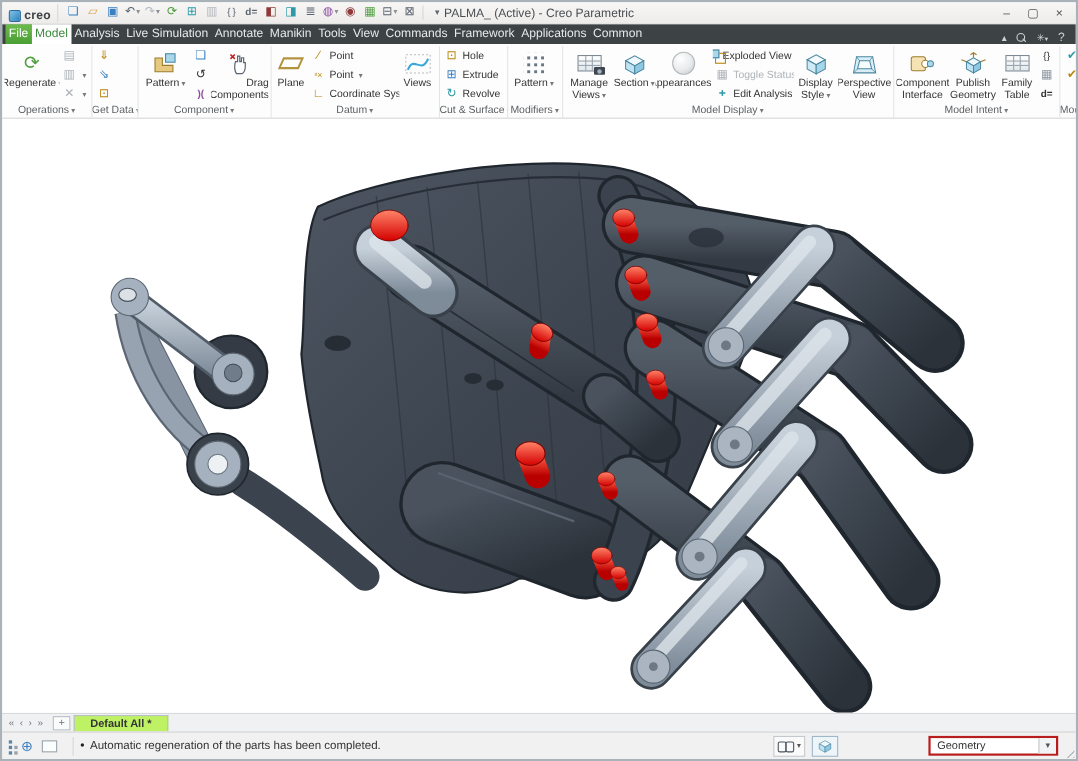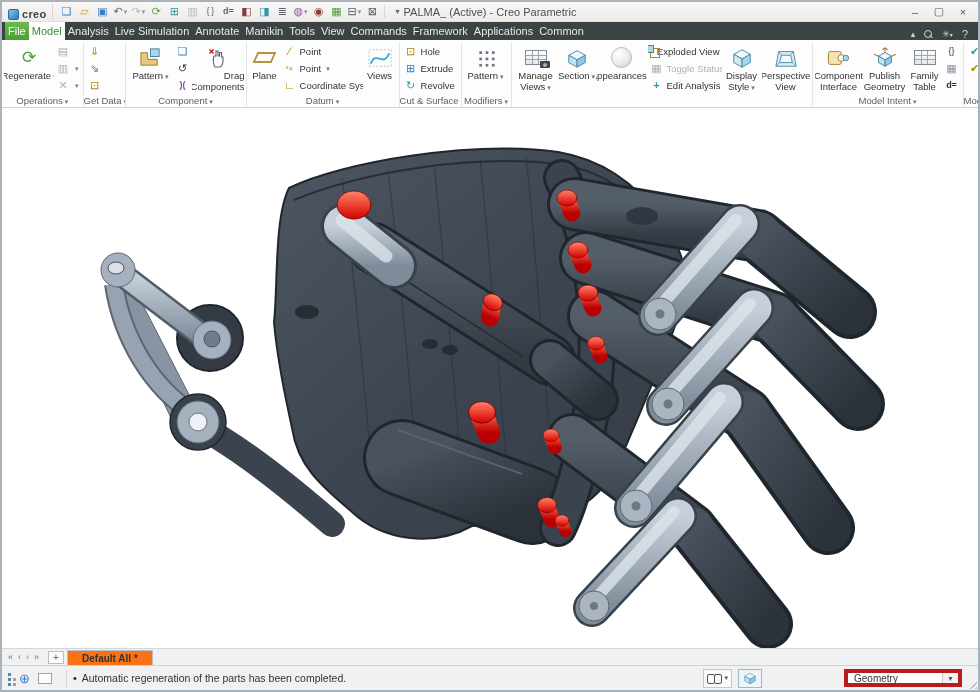--- a/index.html
+++ b/index.html
@@ -63,38 +63,38 @@
   .explode-ic::before{content:"";position:absolute;left:0;bottom:0;width:8px;height:8px;border:1.5px solid #b8860b;}
   .explode-ic::after{content:"";position:absolute;right:0;top:0;width:6px;height:6px;background:#a8d8ea;border:1px solid #4a86a0;}
   
   .viewport{flex:1 1 auto;background:var(--viewport-bg);position:relative;overflow:hidden;}
   .viewport svg{position:absolute;inset:0;width:100%;height:100%;}
   
   .viewtabs{height:17px;flex:0 0 17px;background:#f0f1f2;border-top:1px solid #d4d7da;display:flex;align-items:flex-end;font-size:10px;color:#5a6268;}
   .vnav{display:flex;align-items:center;gap:5px;padding:0 6px;height:100%;}
   .vnav span{font-size:9px;color:#6a737c;}
   .plusbox{width:16px;height:13px;border:1px solid #b8bfc5;background:#fafbfb;display:flex;align-items:center;justify-content:center;font-size:10px;color:#6a737c;margin:0 3px 1px 3px;}
-  .vtab{background:#f97316;border:1px solid #b8bfc5;border-bottom:none;font-weight:bold;font-size:10px;color:#333;
+  .vtab{background:#bef264;border:1px solid #b8bfc5;border-bottom:none;font-weight:bold;font-size:10px;color:#333;
     padding:1px 14px;height:15px;display:flex;align-items:center;}
   
   .statusbar{height:25px;flex:0 0 25px;background:#f1f1f1;border-top:1px solid #d2d2d2;display:flex;align-items:center;padding:0 6px;position:relative;}
   .sbi{display:flex;align-items:center;gap:8px;padding-right:8px;}
   .treeicon{width:3px;height:3px;background:#5a87a8;box-shadow:0 5px 0 #5a87a8,0 10px 0 #5a87a8,5px 5px 0 #98a2aa,5px 10px 0 #98a2aa;margin-top:-8px;}
   .globe{font-size:13px;color:#3a7fc1;line-height:1;}
   .rectic{width:14px;height:11px;border:1px solid #9aa4ac;background:#fbfcfc;}
   .ssep{width:1px;height:17px;background:#d6d6d6;margin:0 6px;}
   .msg{font-size:10.5px;color:#333;display:flex;align-items:center;gap:5px;}
   .msg .bullet{color:#222;font-size:11px;}
   .sright{margin-left:auto;display:flex;align-items:center;gap:6px;padding-right:10px;}
   .findbtn{display:flex;align-items:center;border:1px solid #c4c9cd;background:#fafafa;height:19px;padding:0 3px;gap:2px;}
   .binoc{position:relative;width:15px;height:10px;}
   .binoc::before{content:"";position:absolute;left:0;top:1px;width:6px;height:8px;border:1.6px solid #4a5560;border-radius:2px;}
   .binoc::after{content:"";position:absolute;right:0;top:1px;width:6px;height:8px;border:1.6px solid #4a5560;border-radius:2px;}
   .cubebtn{width:24px;height:19px;border:1px solid #9fb7c9;background:#eef5f9;display:flex;align-items:center;justify-content:center;}
-  .selfilter{display:flex;align-items:center;border:4px solid #b91c1c;background:#fff;height:18px;width:118px;font-size:10px;color:#333;}
+  .selfilter{display:flex;align-items:center;border:2px solid #b91c1c;background:#fff;height:18px;width:118px;font-size:10px;color:#333;}
   .selfilter .txt{flex:1;padding:0 6px;}
   .selfilter .arr{width:16px;height:100%;border-left:1px solid #c6cbd0;display:flex;align-items:center;justify-content:center;font-size:7px;color:#555;background:#f2f3f4;}
   .grip{position:absolute;right:1px;bottom:1px;width:10px;height:10px;
     background:repeating-linear-gradient(135deg,transparent 0 2px,#b9bdc0 2px 3.5px);clip-path:polygon(100% 0,100% 100%,0 100%);}
 </style>
 </head>
 <body>
 
 <div class="app">
 
@@ -336,20 +336,21 @@
       <div class="bigbtn" style="width:48px;">
         <span class="ic">
           <svg width="24" height="22" viewBox="0 0 26 24">
               <path d="M5 5 L21 5 L24 21 L2 21 Z" fill="#d8eef7" stroke="#4a86a0"></path>
               <path d="M8 9 L18 9 L20 17 L6 17 Z" fill="#f6fbfd" stroke="#4a86a0"></path>
               <path d="M5 5 L8 9 M21 5 L18 9 M24 21 L20 17 M2 21 L6 17" stroke="#4a86a0" stroke-width=".8"></path>
             </svg>
         </span>
         <span>Perspective View</span>
       </div>
+      <div class="glabel dd">Model Display</div>
     </div>
 
     <div class="group" style="flex-basis:136px;">
       <div class="bigbtn" style="width:48px;">
         <span class="ic">
           <svg width="25" height="22" viewBox="0 0 26 24">
               <rect x="2" y="5" width="14" height="14" rx="2" fill="#f5e3b3" stroke="#9a7d2e"></rect>
               <circle cx="16" cy="12" r="3.6" fill="#fff" stroke="#9a7d2e"></circle>
               <circle cx="21" cy="12" r="3" fill="#a8d8ea" stroke="#4a86a0"></circle>
             </svg>

